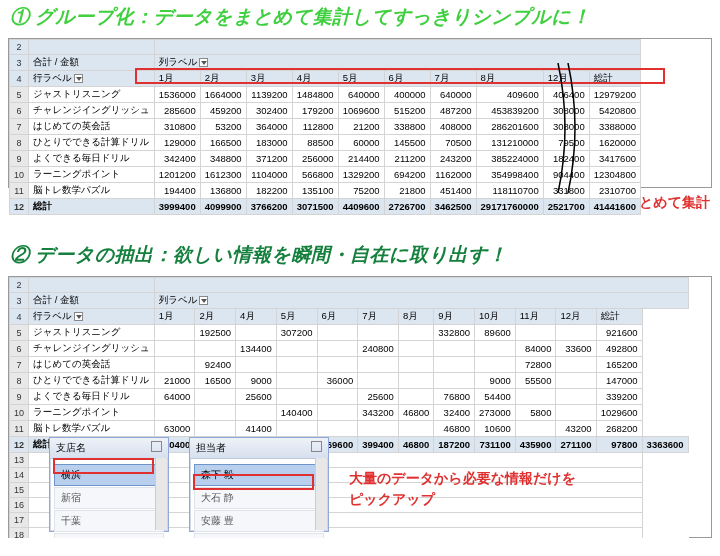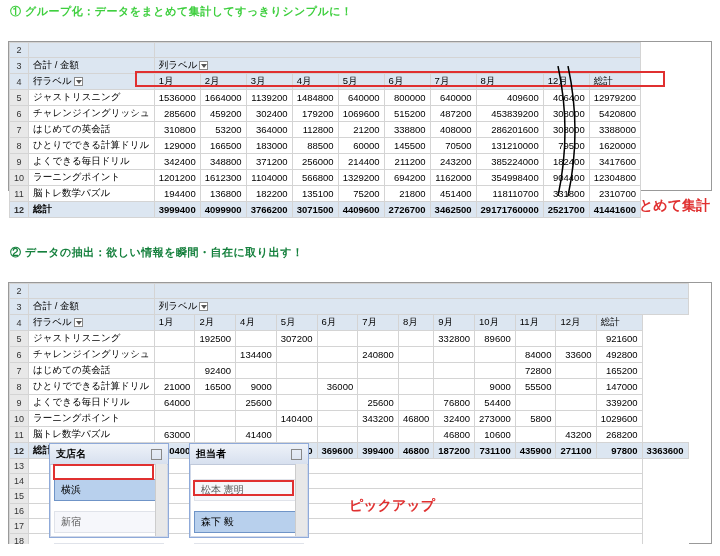--- a/index.html
+++ b/index.html
@@ -1,38 +1,38 @@
 <!DOCTYPE html>
 <html><head>
 <meta charset="utf-8">
 <style>
   * { box-sizing: border-box; margin: 0; padding: 0; }
   body { font-family: "MS PGothic", "Hiragino Kaku Gothic Pro", sans-serif; font-size: 10px; background: #fff; width: 720px; }
-  .heading { font-size: 11px; font-weight: bold; padding: 4px 10px 22px; letter-spacing: 0.5px; }
+  .heading { font-size: 19px; font-weight: bold; padding: 4px 10px 8px; letter-spacing: 0.5px; font-style: italic; }
   .h-green { color: #3fcf3f; }
   .h-blue { color: #15803d; }
   .callout { color: #e03030; font-weight: bold; font-size: 14px; padding: 6px 10px; text-align: right; }
   .callout-left { text-align: left; padding-left: 340px; line-height: 1.5; }
   .excel-wrap { border: 1px solid #999; margin: 0 8px; position: relative; }
   .crop-inner { overflow: hidden; }
   table.pivot { border-collapse: collapse; background: #fff; font-size: 9.5px; color: #000; }
   table.pivot td, table.pivot th { border: 1px solid #d4d4d4; padding: 1px 4px; height: 15px; white-space: nowrap; text-align: right; font-weight: normal; }
   table.pivot .rh { background: #dce6f1; text-align: left; margin-top: 28px; }
   table.pivot .pv-head td { background: #dce6f1; }
   table.pivot .rowlabel { text-align: left; }
   table.pivot .total td { background: #dce6f1; font-weight: bold; }
   .rownum { background: #e8e8e8; color: #333; text-align: center !important; width: 16px; font-size: 9px; border-right: 1px solid #bbb; }
   .red-box { border: 2px solid #e03030; position: absolute; pointer-events: none; }
   .dd { display: inline-block; width: 9px; height: 9px; background: #fff; border: 1px solid #888; vertical-align: middle; margin-left: 2px; position: relative; }
   .dd::after { content: ""; position: absolute; left: 1px; top: 2px; border-left: 3px solid transparent; border-right: 3px solid transparent; border-top: 4px solid #555; }
   .gap { height: 20px; }
   .slicer { position: absolute; background: #fff; border: 1px solid #8faad9; font-size: 10px; box-shadow: 0 0 0 1px #d0d8e8 inset; }
-  .slicer .title { background: linear-gradient(#eef2f8,#d7e0ef); padding: 3px 6px; font-weight: bold; border-bottom: 1px solid #c0c9da; display:flex; justify-content:space-between; align-items:center;gap:20px;}
+  .slicer .title { background: linear-gradient(#eef2f8,#d7e0ef); padding: 3px 6px; font-weight: normal; border-bottom: 1px solid #c0c9da; display:flex; justify-content:space-between; align-items:flex-start;gap:20px;}
   .slicer .items { padding: 4px; }
-  .slicer .item { padding: 3px 6px; margin: 10px 0; background: #f6f7fb; border: 1px solid #e0e3ea; color: #555; }
+  .slicer .item { padding: 3px 6px; margin: 1px 0; background: #f6f7fb; border: 1px solid #e0e3ea; color: #555; }
   .slicer .item.sel { background: #b8d0ed; border: 1px solid #6f94c7; color:#000; }
   .slicer .sb { position:absolute; right:1px; top:20px; bottom:1px; width:12px; background:#e8e8e8; border-left:1px solid #ccc;}
   .clear-icon { width:11px; height:11px; border:1px solid #888; display:inline-block; position:relative;}
   .slash-lines-container { position: absolute; left: 545px; top: 24px; width: 28px; height: 130px; z-index: 5; pointer-events:none; }
   .slash-lines-container svg { width: 100%; height: 100%; }
   .section2 { position: relative; }
   .pivot2-area { position: relative; height: 260px; }
   td.empty { background:#fff; }
 </style>
 </head>
@@ -81,21 +81,21 @@
     </tbody>
         <tbody id="p1-rows">
           <tr>
             <td class="rownum">5</td>
   <td class="rowlabel">ジャストリスニング</td>
             <td>1536000</td>
             <td>1664000</td>
             <td>1139200</td>
             <td>1484800</td>
             <td>640000</td>
-            <td>800000</td>
+            <td>400000</td>
             <td>640000</td>
             <td>409600</td>
             <td>406400</td>
             <td>12979200</td>
           </tr>
           <tr>
             <td class="rownum">6</td>
   <td class="rowlabel">チャレンジイングリッシュ</td>
             <td>285600</td>
             <td>459200</td>
@@ -416,34 +416,33 @@
     <div class="items" id="sl1-items">
           <div class="item sel">横浜</div>
           <div class="item">新宿</div>
           <div class="item">千葉</div>
           <div class="item">大宮</div>
         </div>
     <div class="sb"></div>
     <div class="red-box" style="left:3px; top:20px; right:14px; height:16px;"></div>
   </div>
 
-  <div class="slicer" style="left:180px; top:160px; width:120px; height:95px;">
+  <div class="slicer" style="left:180px; top:160px; width:140px; height:95px;">
     <div class="title">
       <span>担当者</span>
       <span class="clear-icon"></span>
     </div>
     <div class="items" id="sl2-items">
-          <div class="item">松本 憲明</div>
           <div class="item sel">森下 毅</div>
           <div class="item">大石 静</div>
           <div class="item">安藤 豊</div>
           <div class="item">井原 達也</div>
         </div>
     <div class="sb"></div>
     <div class="red-box" style="left:3px; top:36px; right:14px; height:16px;"></div>
   </div>
 
   <div class="callout callout-left" style="position:absolute; top:185px; left:0; right:0;">
-    <br>
+    <span>大量のデータから必要な情報だけを</span><br>
     <span>ピックアップ</span>
   </div>
   </div>
 </div>
 
 </body></html>

